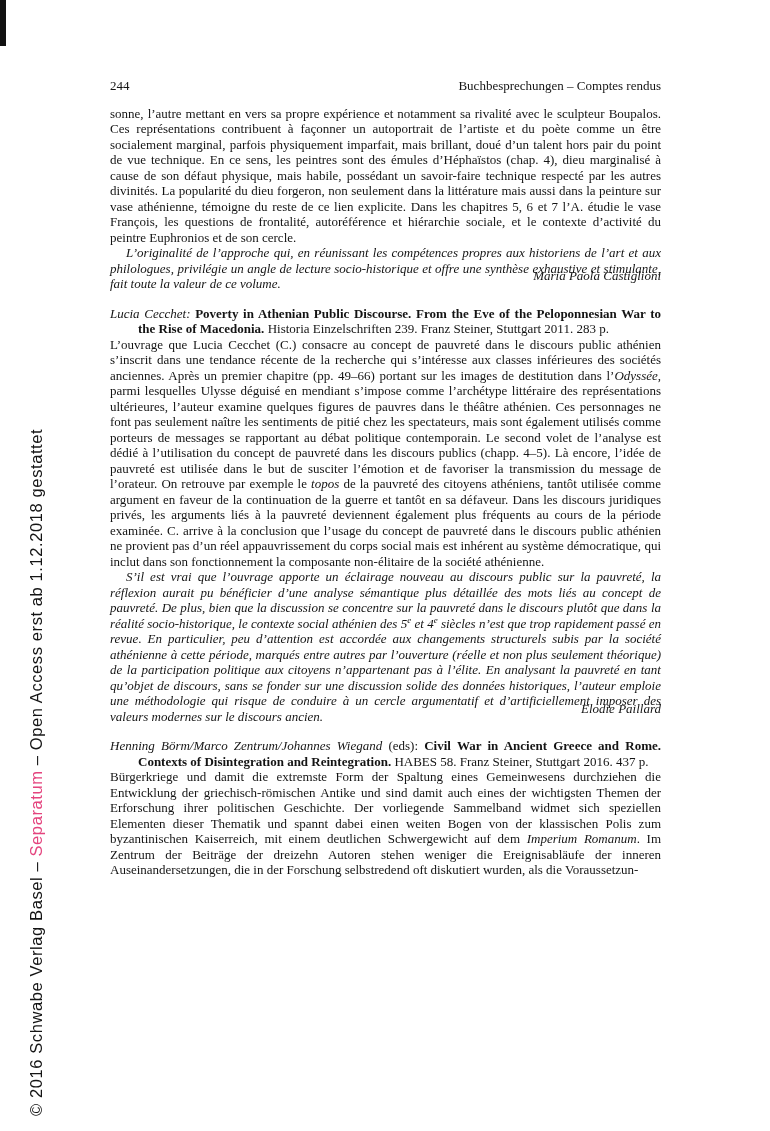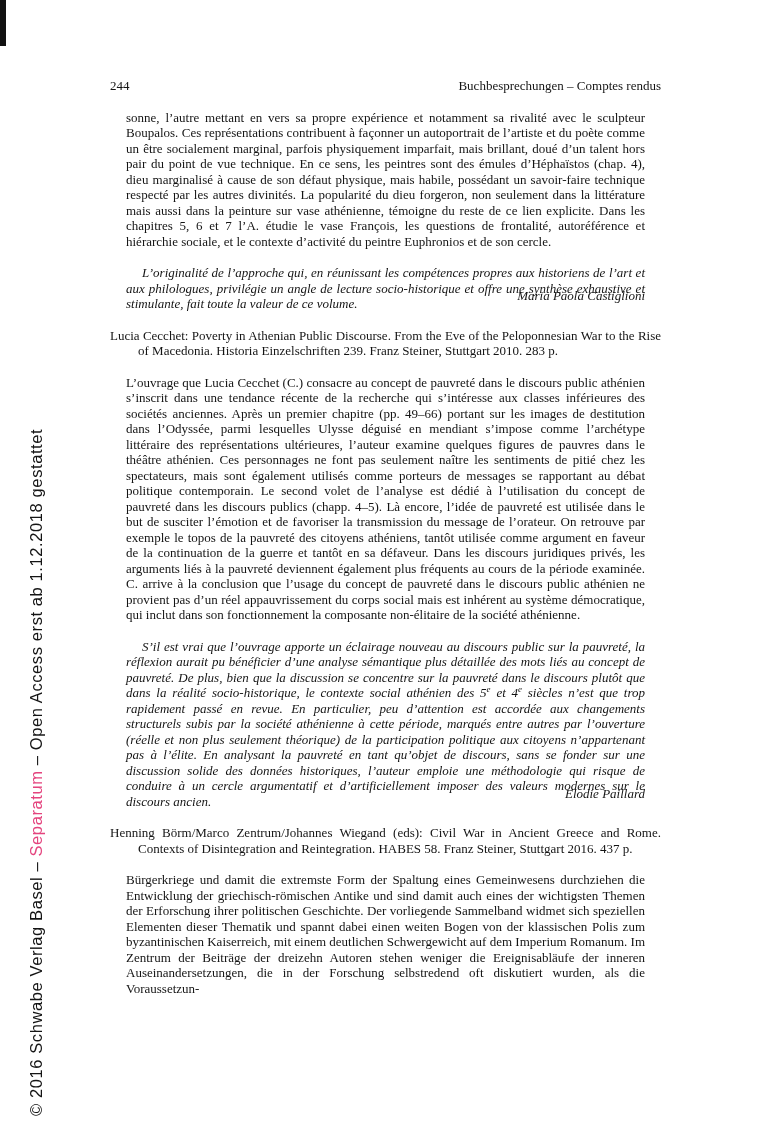--- a/index.html
+++ b/index.html
@@ -26,38 +26,38 @@
   }
   .pheader {
     position: relative;
     font-size: 13px;
     line-height: 15.5px;
     margin-bottom: 12px;
   }
   .pnum { position: absolute; left: 0; top: 0; text-align: right; }
   .rhead { display: block; text-align: right; }
   p.body {
-    margin: 16px;
+    margin: 0;
     font-size: 13px;
     line-height: 15.5px;
     text-align: justify;
   }
   p.indent { text-indent: 16px; }
   p.sigline { position: relative; font-style: italic; }
   .signature { position: absolute; right: 0; bottom: 8px; }
   p.heading {
     margin: 14px 0 0 0;
     font-size: 13px;
     line-height: 15.5px;
     text-align: justify;
     padding-left: 28px;
     text-indent: -28px;
   }
-  .i { }
-  .b { font-weight: normal; margin-top: 24px; }
+  .i { font-style: italic; }
+  .b { font-weight: bold; margin-top: 24px; }
   sup { font-size: 9px; line-height: 0; vertical-align: super; }
   .sidebar {
     position: absolute;
     left: 27px;
     top: 1116px;
     width: 792px;
     transform: rotate(-90deg);
     transform-origin: 0 0;
     font-family: "Liberation Sans", sans-serif;
     font-size: 16.5px;
@@ -80,21 +80,21 @@
 
     <div class="pheader">
       <span class="pnum">244</span>
       <span class="rhead">Buchbesprechungen – Comptes rendus</span>
     </div>
 
     <p class="body"><span>sonne, l’autre mettant en vers sa propre expérience et notamment sa rivalité avec le sculpteur Boupalos. Ces représentations contribuent à façonner un autoportrait de l’artiste et du poète comme un être socialement marginal, parfois physiquement imparfait, mais brillant, doué d’un talent hors pair du point de vue technique. En ce sens, les peintres sont des émules d’Héphaïstos (chap. 4), dieu marginalisé à cause de son défaut physique, mais habile, possédant un savoir-faire technique respecté par les autres divinités. La popularité du dieu forgeron, non seulement dans la littérature mais aussi dans la peinture sur vase athénienne, témoigne du reste de ce lien explicite. Dans les chapitres 5, 6 et 7 l’A. étudie le vase François, les questions de frontalité, autoréférence et hiérarchie sociale, et le contexte d’activité du peintre Euphronios et de son cercle.</span></p>
 
     <p class="body indent sigline"><span>L’originalité de l’approche qui, en réunissant les compétences propres aux historiens de l’art et aux philologues, privilégie un angle de lecture socio-historique et offre une synthèse exhaustive et stimulante, fait toute la valeur de ce volume.</span><span class="signature">Maria Paola Castiglioni</span></p>
 
-    <p class="heading"><span class="i">Lucia Cecchet: </span><span class="b">Poverty in Athenian Public Discourse. From the Eve of the Peloponnesian War to the Rise of Macedonia.</span><span> Historia Einzelschriften 239. Franz Steiner, Stuttgart 2010. 283 p.</span></p>
+    <p class="heading"><span class="i">Lucia Cecchet: </span><span class="b">Poverty in Athenian Public Discourse. From the Eve of the Peloponnesian War to the Rise of Macedonia.</span><span> Historia Einzelschriften 239. Franz Steiner, Stuttgart 2011. 283 p.</span></p>
 
     <p class="body"><span>L’ouvrage que Lucia Cecchet (C.) consacre au concept de pauvreté dans le discours public athénien s’inscrit dans une tendance récente de la recherche qui s’intéresse aux classes inférieures des sociétés anciennes. Après un premier chapitre (pp. 49–66) portant sur les images de destitution dans l’</span><span class="i">Odyssée</span><span>, parmi lesquelles Ulysse déguisé en mendiant s’impose comme l’archétype littéraire des représentations ultérieures, l’auteur examine quelques figures de pauvres dans le théâtre athénien. Ces personnages ne font pas seulement naître les sentiments de pitié chez les spectateurs, mais sont également utilisés comme porteurs de messages se rapportant au débat politique contemporain. Le second volet de l’analyse est dédié à l’utilisation du concept de pauvreté dans les discours publics (chapp. 4–5). Là encore, l’idée de pauvreté est utilisée dans le but de susciter l’émotion et de favoriser la transmission du message de l’orateur. On retrouve par exemple le </span><span class="i">topos</span><span> de la pauvreté des citoyens athéniens, tantôt utilisée comme argument en faveur de la continuation de la guerre et tantôt en sa défaveur. Dans les discours juridiques privés, les arguments liés à la pauvreté deviennent également plus fréquents au cours de la période examinée. C. arrive à la conclusion que l’usage du concept de pauvreté dans le discours public athénien ne provient pas d’un réel appauvrissement du corps social mais est inhérent au système démocratique, qui inclut dans son fonctionnement la composante non-élitaire de la société athénienne.</span></p>
 
     <p class="body indent sigline"><span>S’il est vrai que l’ouvrage apporte un éclairage nouveau au discours public sur la pauvreté, la réflexion aurait pu bénéficier d’une analyse sémantique plus détaillée des mots liés au concept de pauvreté. De plus, bien que la discussion se concentre sur la pauvreté dans le discours plutôt que dans la réalité socio-historique, le contexte social athénien des 5</span><sup>e</sup><span> et 4</span><sup>e</sup><span> siècles n’est que trop rapidement passé en revue. En particulier, peu d’attention est accordée aux changements structurels subis par la société athénienne à cette période, marqués entre autres par l’ouverture (réelle et non plus seulement théorique) de la participation politique aux citoyens n’appartenant pas à l’élite. En analysant la pauvreté en tant qu’objet de discours, sans se fonder sur une discussion solide des données historiques, l’auteur emploie une méthodologie qui risque de conduire à un cercle argumentatif et d’artificiellement imposer des valeurs modernes sur le discours ancien.</span><span class="signature">Elodie Paillard</span></p>
 
     <p class="heading"><span class="i">Henning Börm/Marco Zentrum/Johannes Wiegand</span><span> (eds): </span><span class="b">Civil War in Ancient Greece and Rome. Contexts of Disintegration and Reintegration.</span><span> HABES 58. Franz Steiner, Stuttgart 2016. 437 p.</span></p>
 
     <p class="body"><span>Bürgerkriege und damit die extremste Form der Spaltung eines Gemeinwesens durchziehen die Entwicklung der griechisch-römischen Antike und sind damit auch eines der wichtigsten Themen der Erforschung ihrer politischen Geschichte. Der vorliegende Sammelband widmet sich speziellen Elementen dieser Thematik und spannt dabei einen weiten Bogen von der klassischen Polis zum byzantinischen Kaiserreich, mit einem deutlichen Schwergewicht auf dem </span><span class="i">Imperium Romanum</span><span>. Im Zentrum der Beiträge der dreizehn Autoren stehen weniger die Ereignisabläufe der inneren Auseinandersetzungen, die in der Forschung selbstredend oft diskutiert wurden, als die Voraussetzun-</span></p>
 
   </div>

